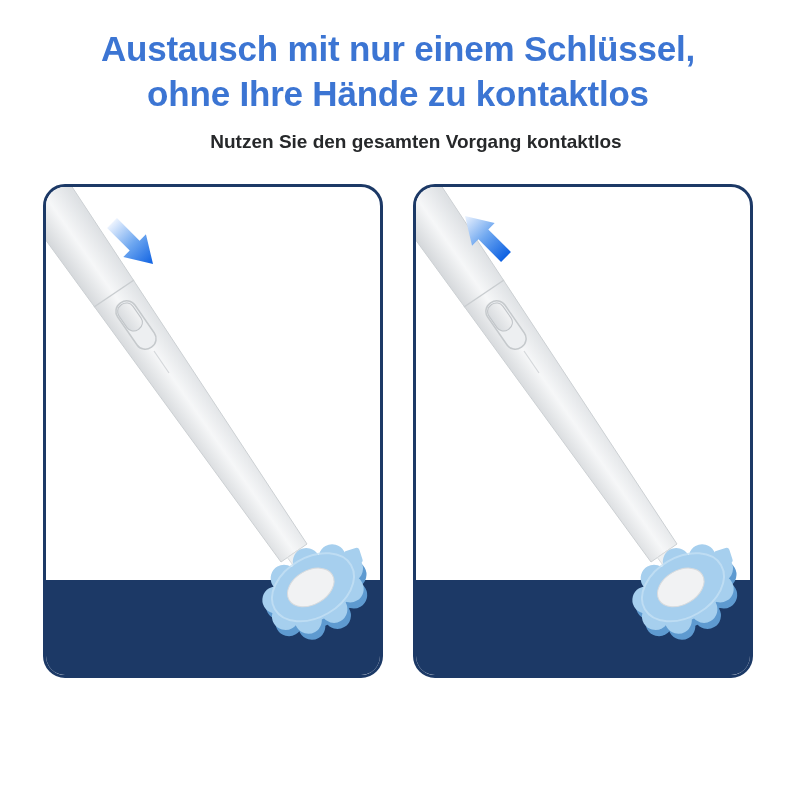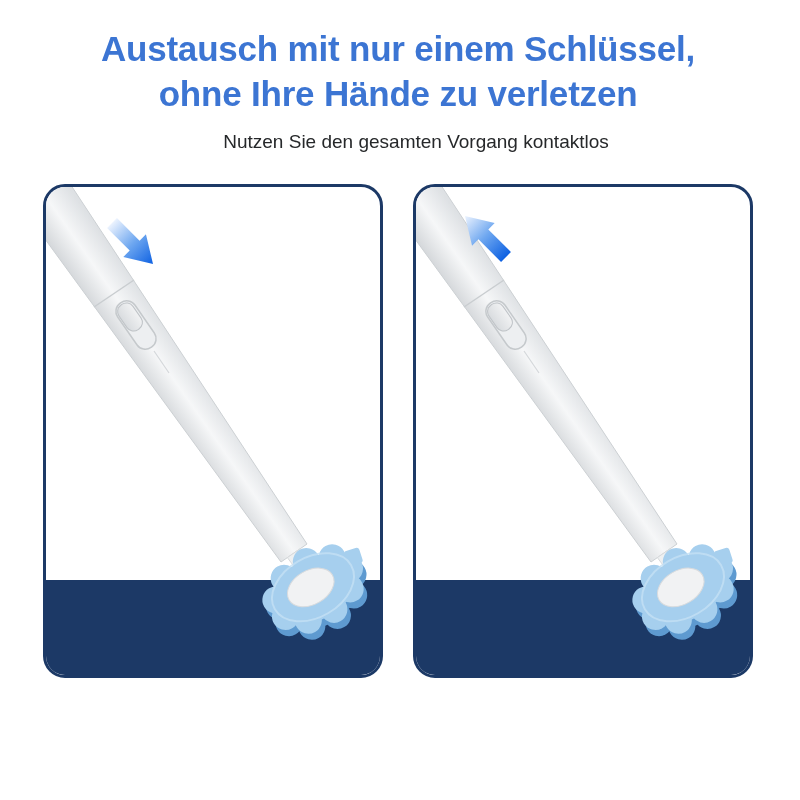--- a/index.html
+++ b/index.html
@@ -9,21 +9,21 @@
     font-family:"Liberation Sans", sans-serif;
   }
   .page-title{
     margin:26px 0 0 0;text-align:center;
     font-size:35px;line-height:45px;font-weight:bold;letter-spacing:-0.2px;
     color:var(--title_blue,#3c75d3);
   }
   .page-title span{display:block;}
   .subtitle{
     margin:14px 0 0 0;text-align:center;
-    font-size:19px;line-height:24px;font-weight:400;
+    font-size:19px;line-height:24px;font-weight:700;
     color:var(--text_dark,#26282a);
     padding-left:36px;
   }
   .panels{
     display:flex;justify-content:center;gap:30px;margin-top:30px;
   }
   .panel{
     position:relative;width:334px;height:488px;
     border:3px solid var(--navy,#1c3966);
     border-radius:22px;overflow:hidden;background:#ffffff;
@@ -43,21 +43,21 @@
   }
   .caption span{display:block;}
 </style>
 </head>
 <body>
 
 <div class="page">
 
   <h1 class="page-title">
     <span>Austausch mit nur einem Schlüssel,</span>
-    <span>ohne Ihre Hände zu verletzen</span>
+    <span>ohne Ihre Hände zu kontaktlos</span>
   </h1>
 
   <p class="subtitle">Nutzen Sie den gesamten Vorgang kontaktlos</p>
 
   <div class="panels">
 
     <div class="panel">
       <div class="water"></div>
       <svg class="illu" viewBox="0 0 334 488">
         <defs>

